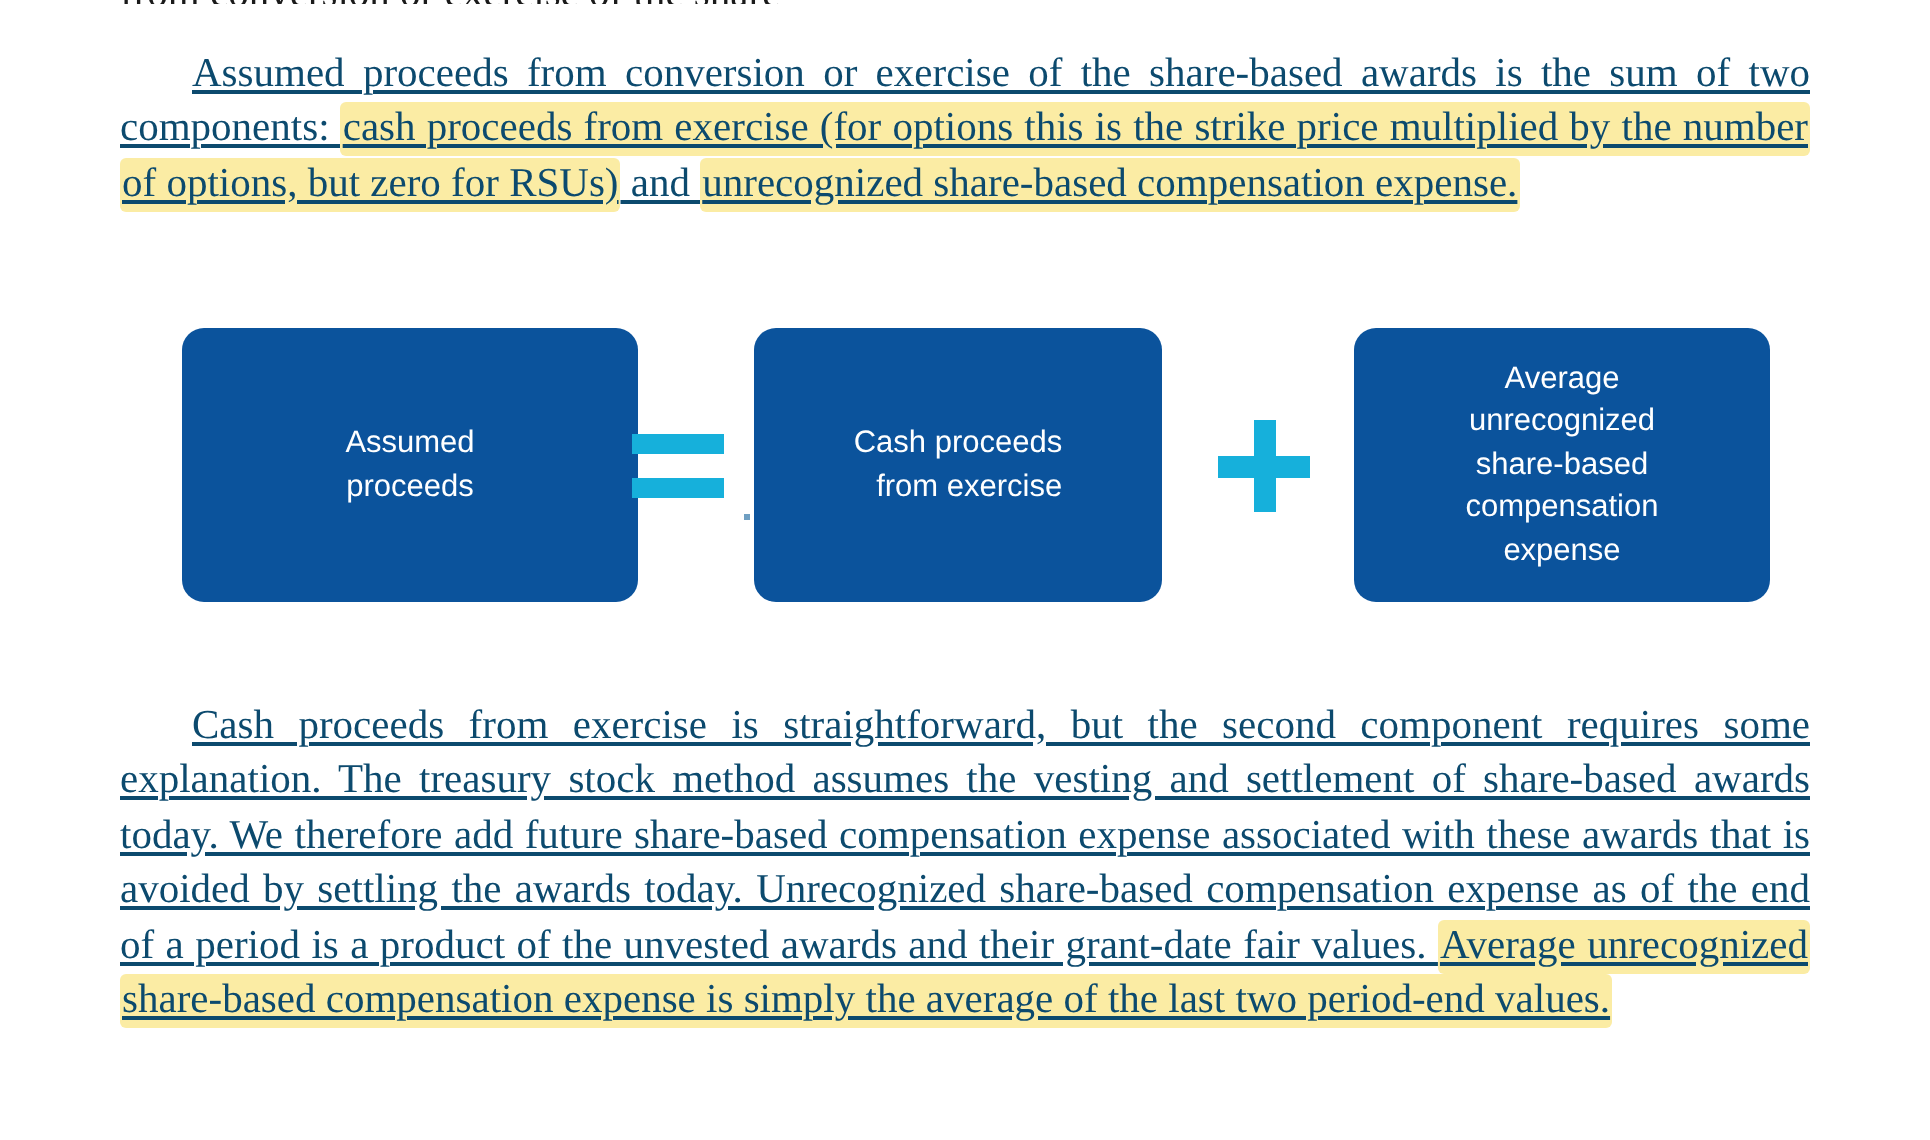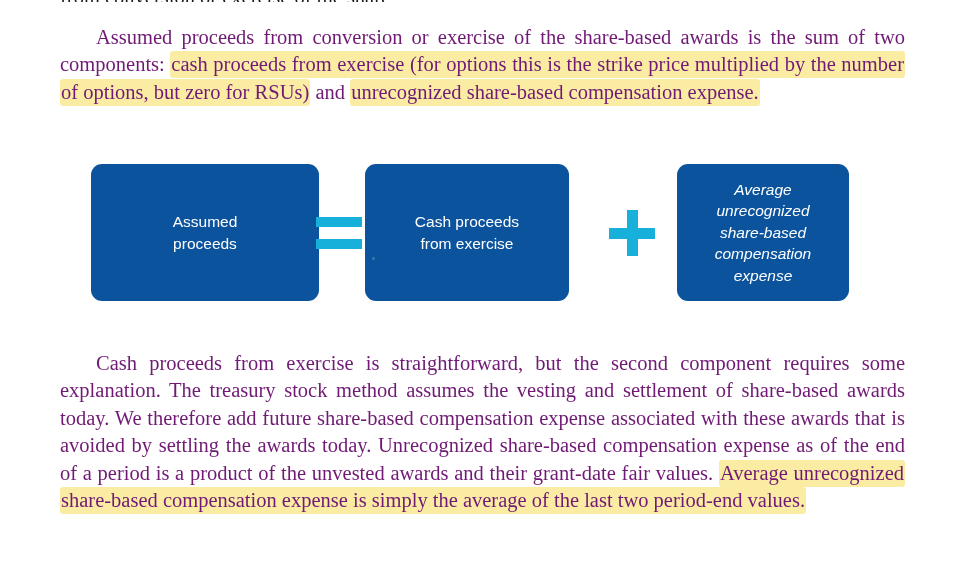--- a/index.html
+++ b/index.html
@@ -33,21 +33,22 @@
 
   
   .para {
     position: absolute;
     left: 60px;
     width: 845px;
     font-size: 20.5px;
     line-height: 27.5px;
     text-align: justify;
     text-justify: inter-word;
-    color: #701a75;
+    color: #0c4a6e;
+    text-decoration: underline;
   }
   .para .indent { display: inline-block; width: 36px; }
 
   #para-top { top: 3px; }
   #para-bottom { top: 329px; }
 
   .hl {
     background-color: #fbeca4;
     border-radius: 3px;
     box-decoration-break: clone;
@@ -74,22 +75,22 @@
     font-size: 15.5px;
     line-height: 21.5px;
     display: flex;
     align-items: center;
     justify-content: center;
     text-align: center;
     box-sizing: border-box;
     padding: 6px 10px;
   }
   #fbox-1 { left: 0px;   width: 228px; }
-  #fbox-2 { left: 274px; width: 204px; }
-  #fbox-3 { left: 586px; width: 172px; font-style: italic; }
+  #fbox-2 { left: 286px; width: 204px; text-align: right; }
+  #fbox-3 { left: 586px; width: 208px; }
 
   .fbox .txt { white-space: pre-line; font-weight: 500; }
 
   .op {
     position: absolute;
     top: 0;
     height: 137px;
     display: flex;
     align-items: center;
     justify-content: center;

